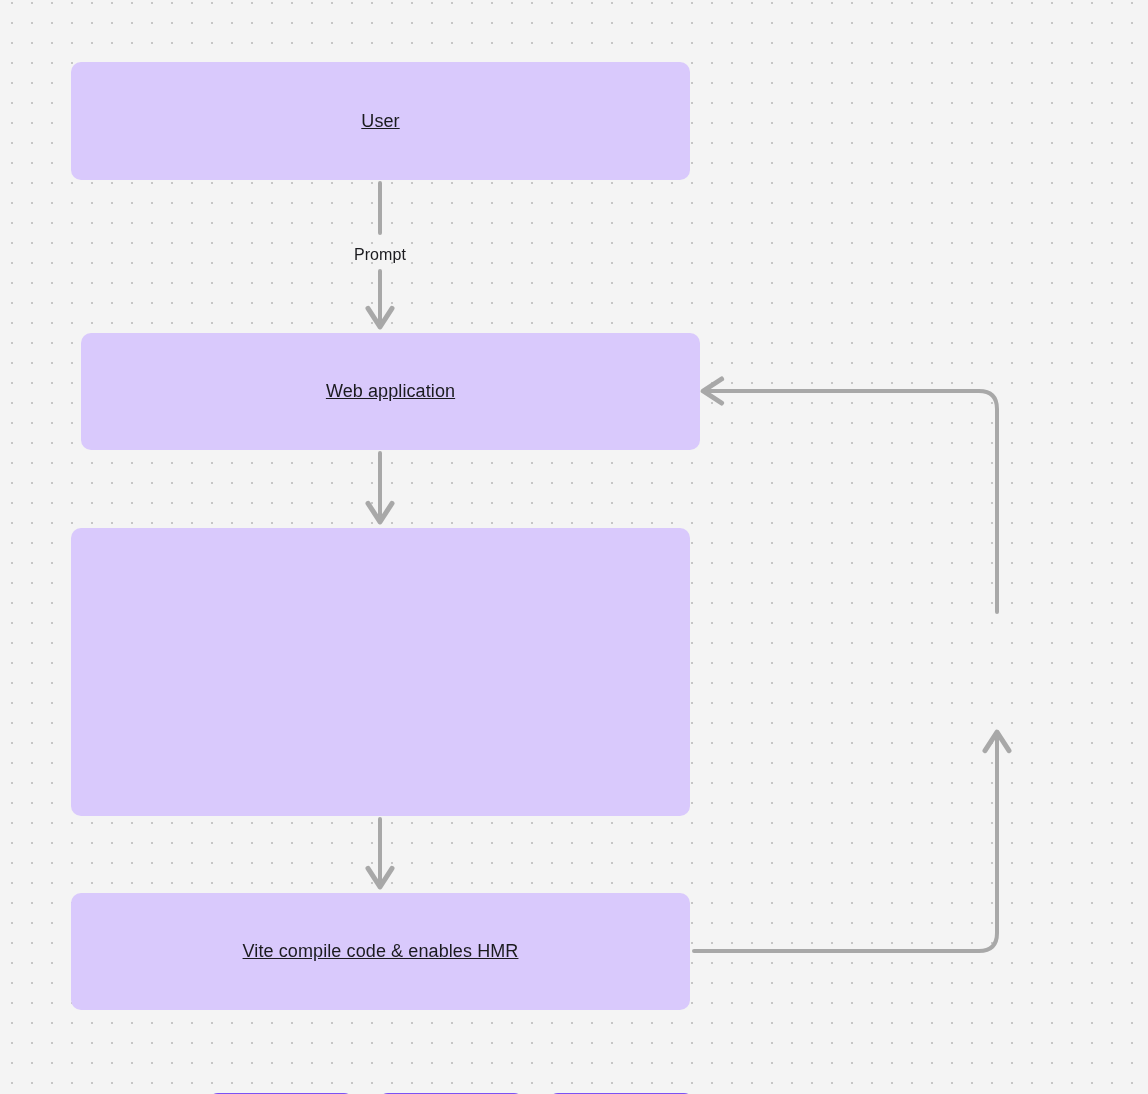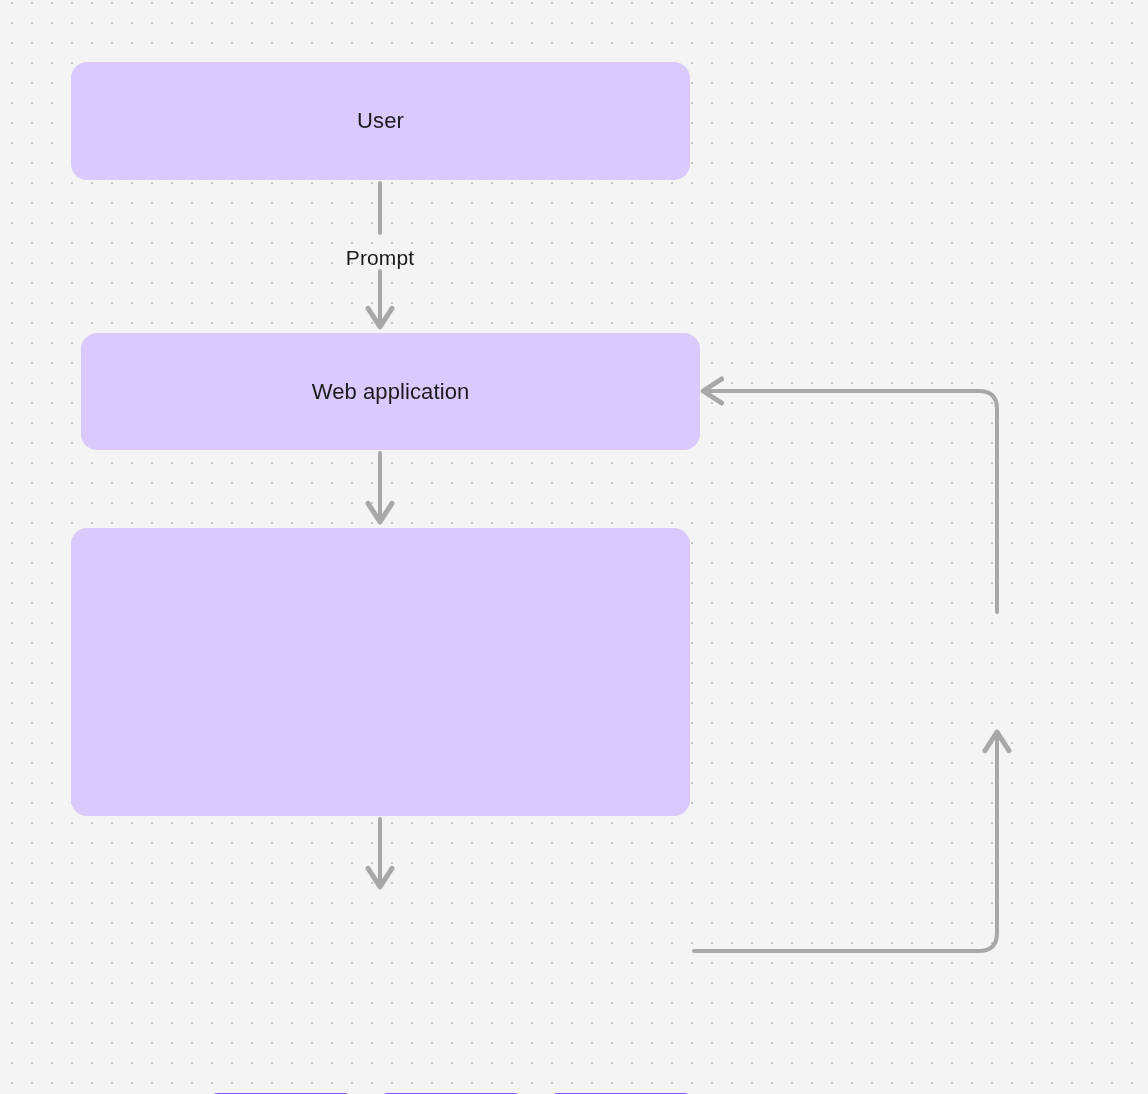--- a/index.html
+++ b/index.html
@@ -28,25 +28,26 @@
     position: absolute;
     box-sizing: border-box;
     display: flex;
     align-items: center;
     justify-content: center;
     text-align: center;
   }
 
   .node-light {
     background: #d9c9fc;
-    border-radius: 16px;
+    border-radius: 10px;
     color: #1b1b1f;
-    font-size: 22px;
+    font-size: 18px;
     line-height: 1.35;
     letter-spacing: 0.1px;
+    text-decoration: underline;
   }
 
   .node-solid {
     background: #7b52f4;
     border-radius: 10px;
     color: #ffffff;
     font-size: 17.5px;
     line-height: 1.62;
     letter-spacing: 0.1px;
     white-space: pre-line;
@@ -61,21 +62,21 @@
   #node-render      { left: 902px; top: 616px;  width: 190px; height: 109px; }
 
   #node-html { left: 137px; top: 565px; width: 146px; height: 107px; }
   #node-css  { left: 307px; top: 565px; width: 146px; height: 107px; }
   #node-js   { left: 477px; top: 565px; width: 146px; height: 107px; }
 
   
   .edge-label {
     position: absolute;
     color: #1b1b1f;
-    font-size: 21px;
+    font-size: 16px;
     letter-spacing: 0.1px;
     white-space: nowrap;
     transform: translateX(-50%);
   }
   #label-prompt { left: 380px; top: 246px; }
 
   
   #edges {
     position: absolute;
     left: 0;
@@ -138,15 +139,18 @@
     <div class="node node-solid" id="node-css">
       
     </div>
 
     <div class="node node-solid" id="node-js">
       
     </div>
 
   </div>
 
+  <div class="node node-light" id="node-vite">
+    <span>Vite compile code &amp; enables HMR</span>
+  </div>
 
 
 </div>
 
 </body></html>

